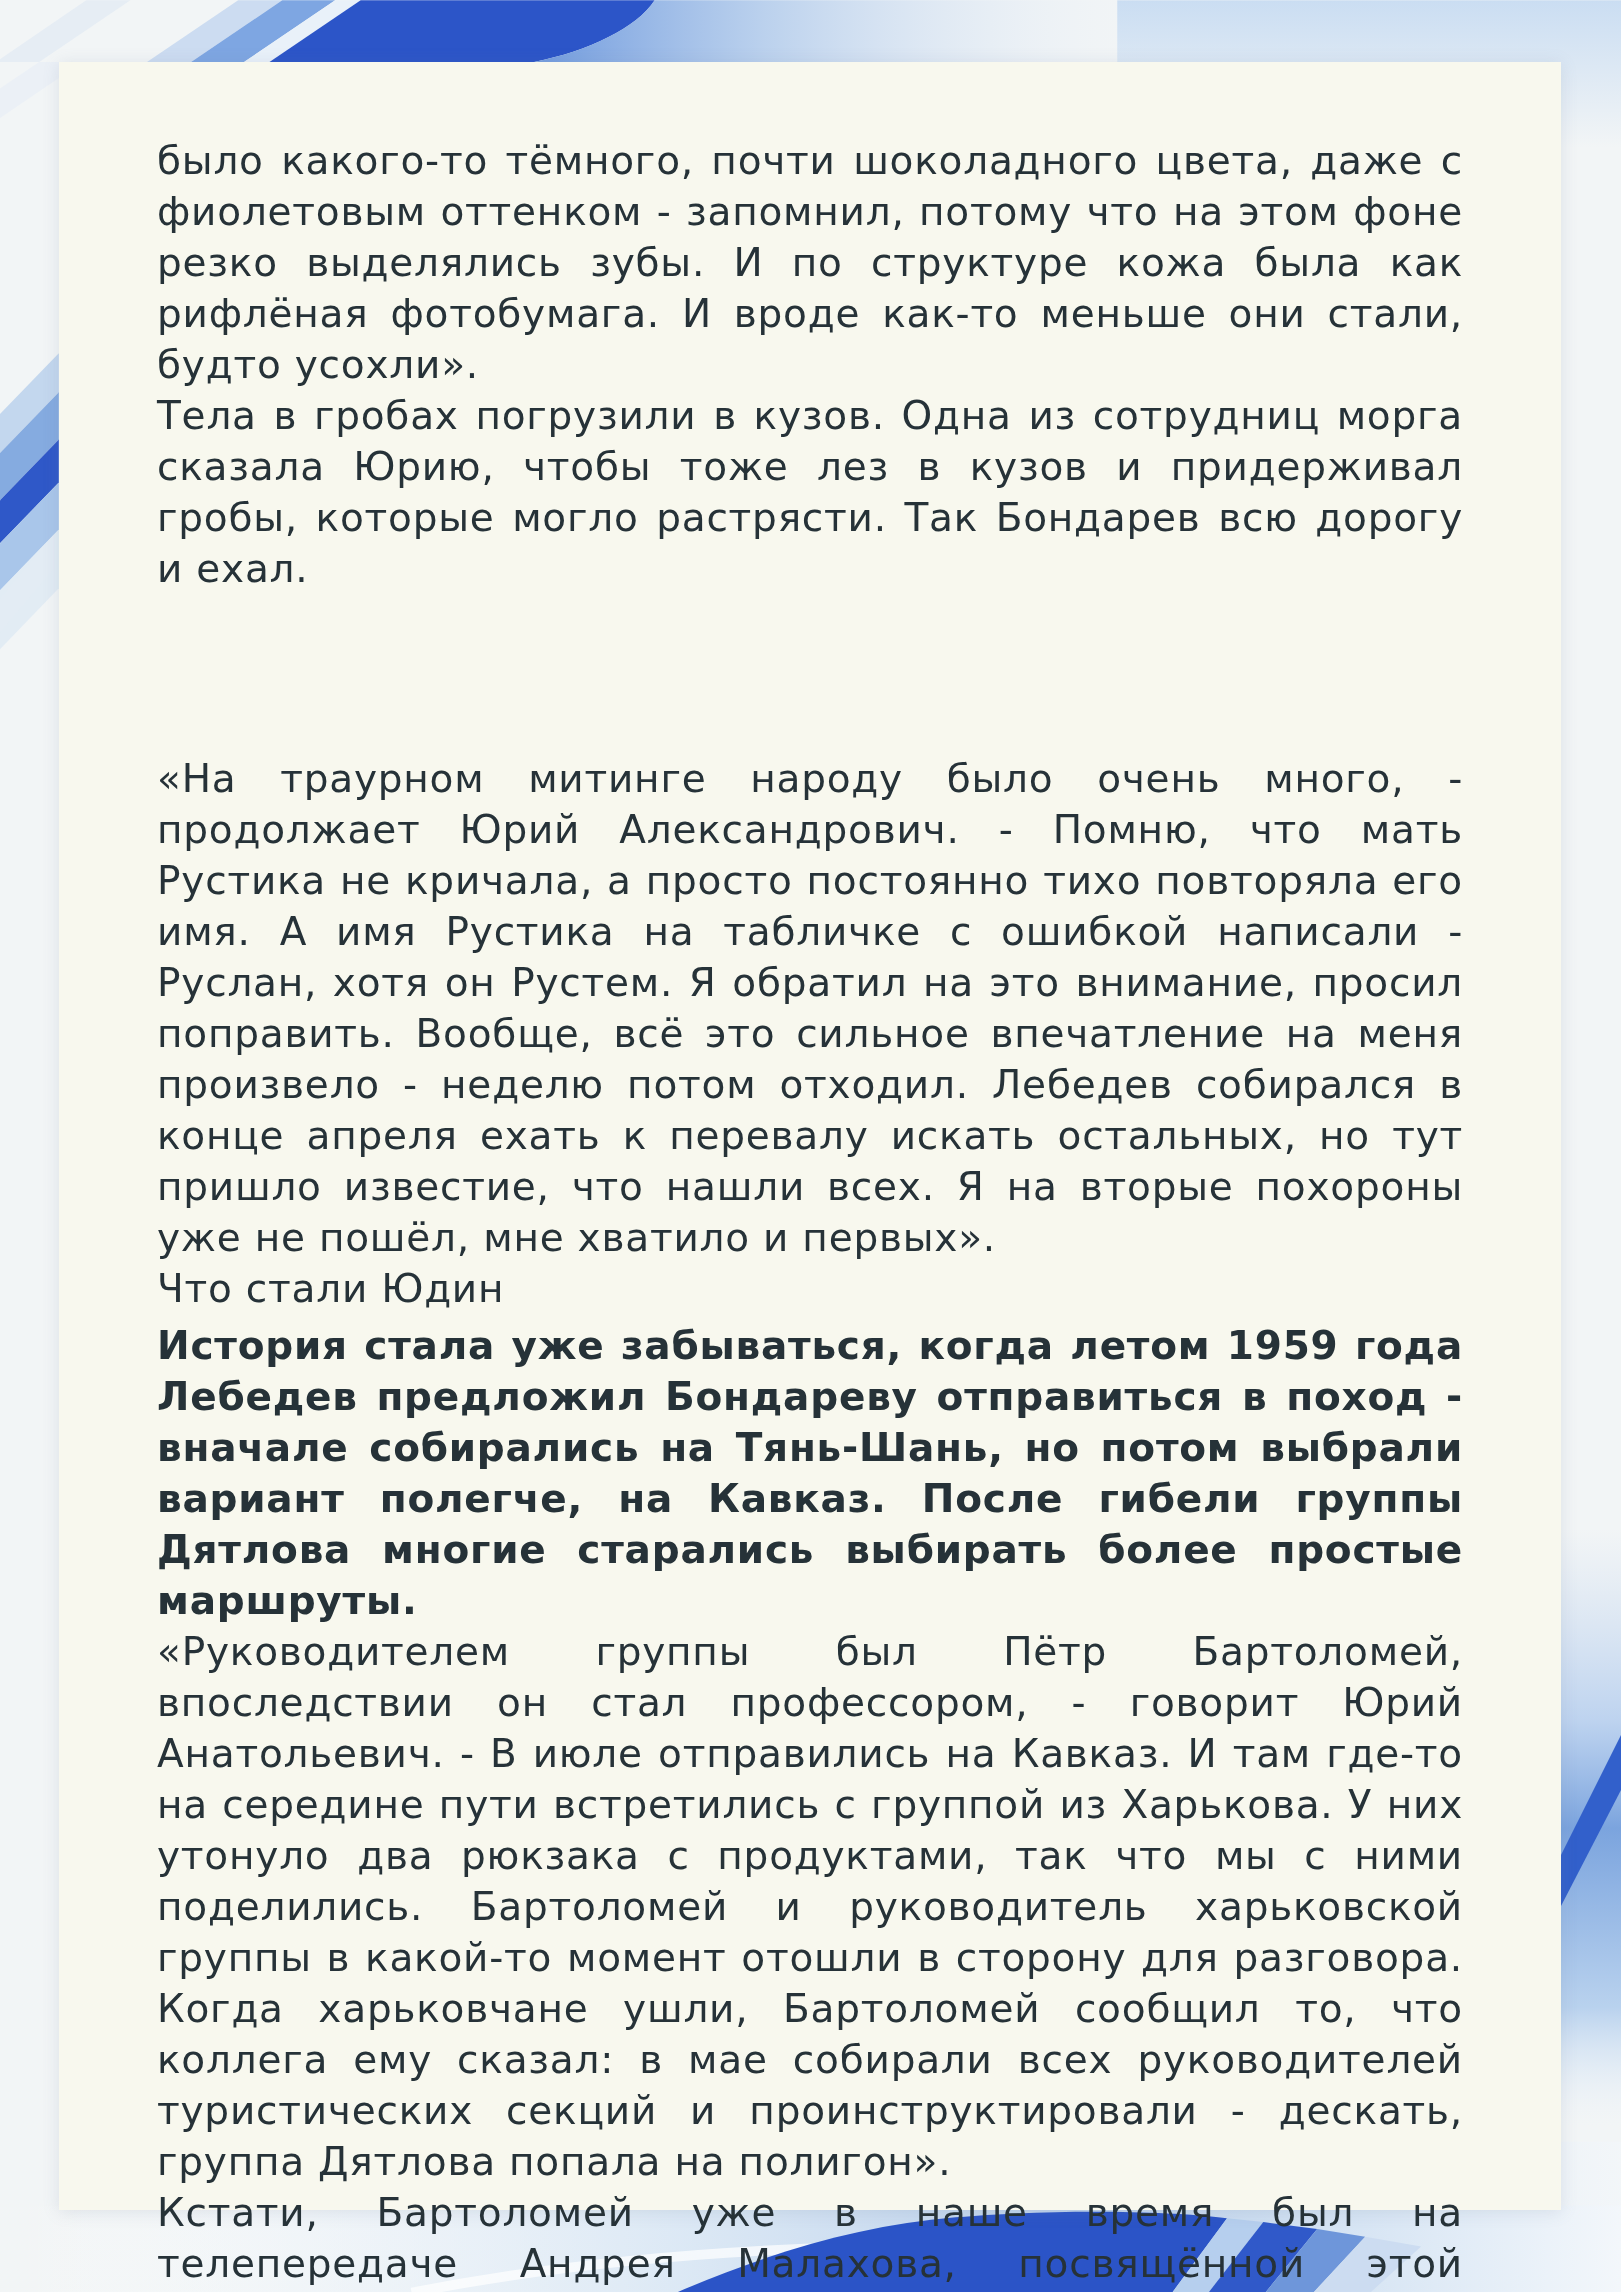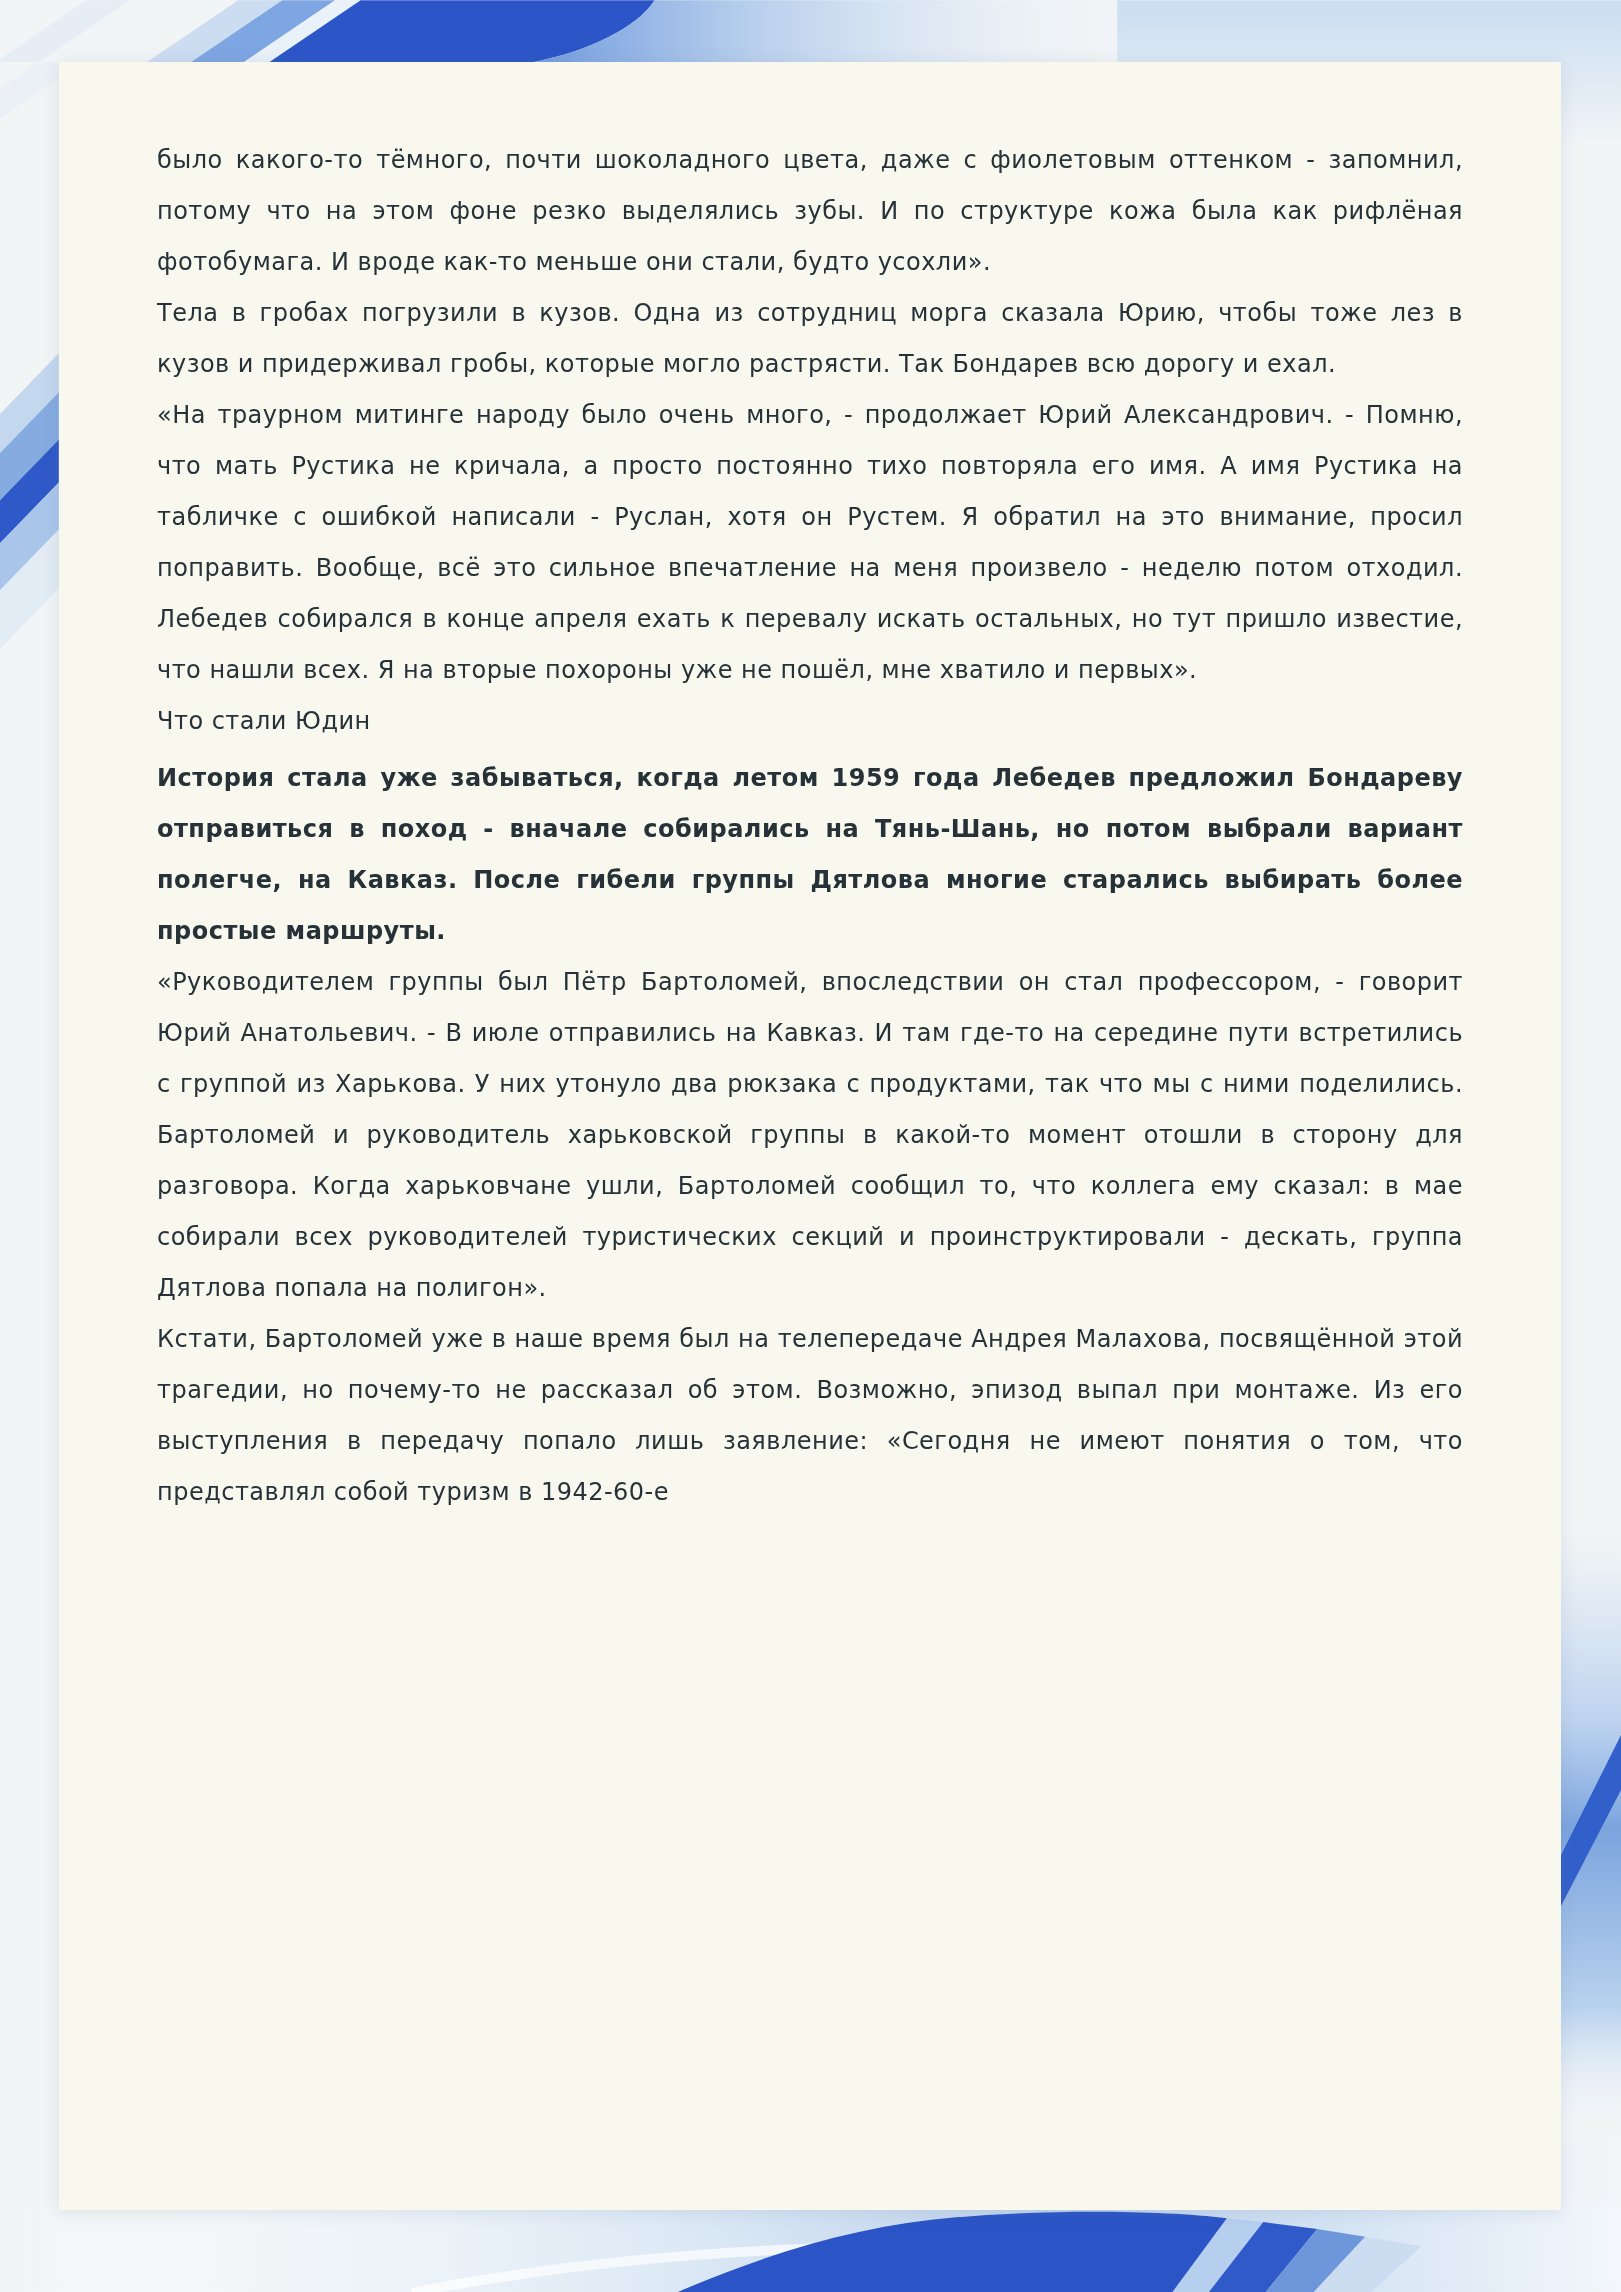--- a/index.html
+++ b/index.html
@@ -28,27 +28,28 @@
     width: 1502px;
     height: 2148px;
     background: #f8f8ee;
     box-shadow: 0 2px 15.7px rgba(100, 120, 150, 0.16);
   }
   .text-column {
     padding: 73px 98px 0 98px;
   }
   .text-column p {
     margin: 0;
-    font-size: 24px;
+    font-size: 39px;
     line-height: 51px;
     letter-spacing: 0.02em;
     color: #263238;
     text-align: justify;
   }
   .text-column p.gap-above {
+    margin-top: 159px;
   }
   .text-column p.small-gap-above {
     margin-top: 5.9px;
     font-weight: bold;
   }
 </style>
 </head>
 <body>
 
 <svg class="decor" viewBox="0 0 1654 2339" xmlns="http://www.w3.org/2000/svg" aria-hidden="true">

